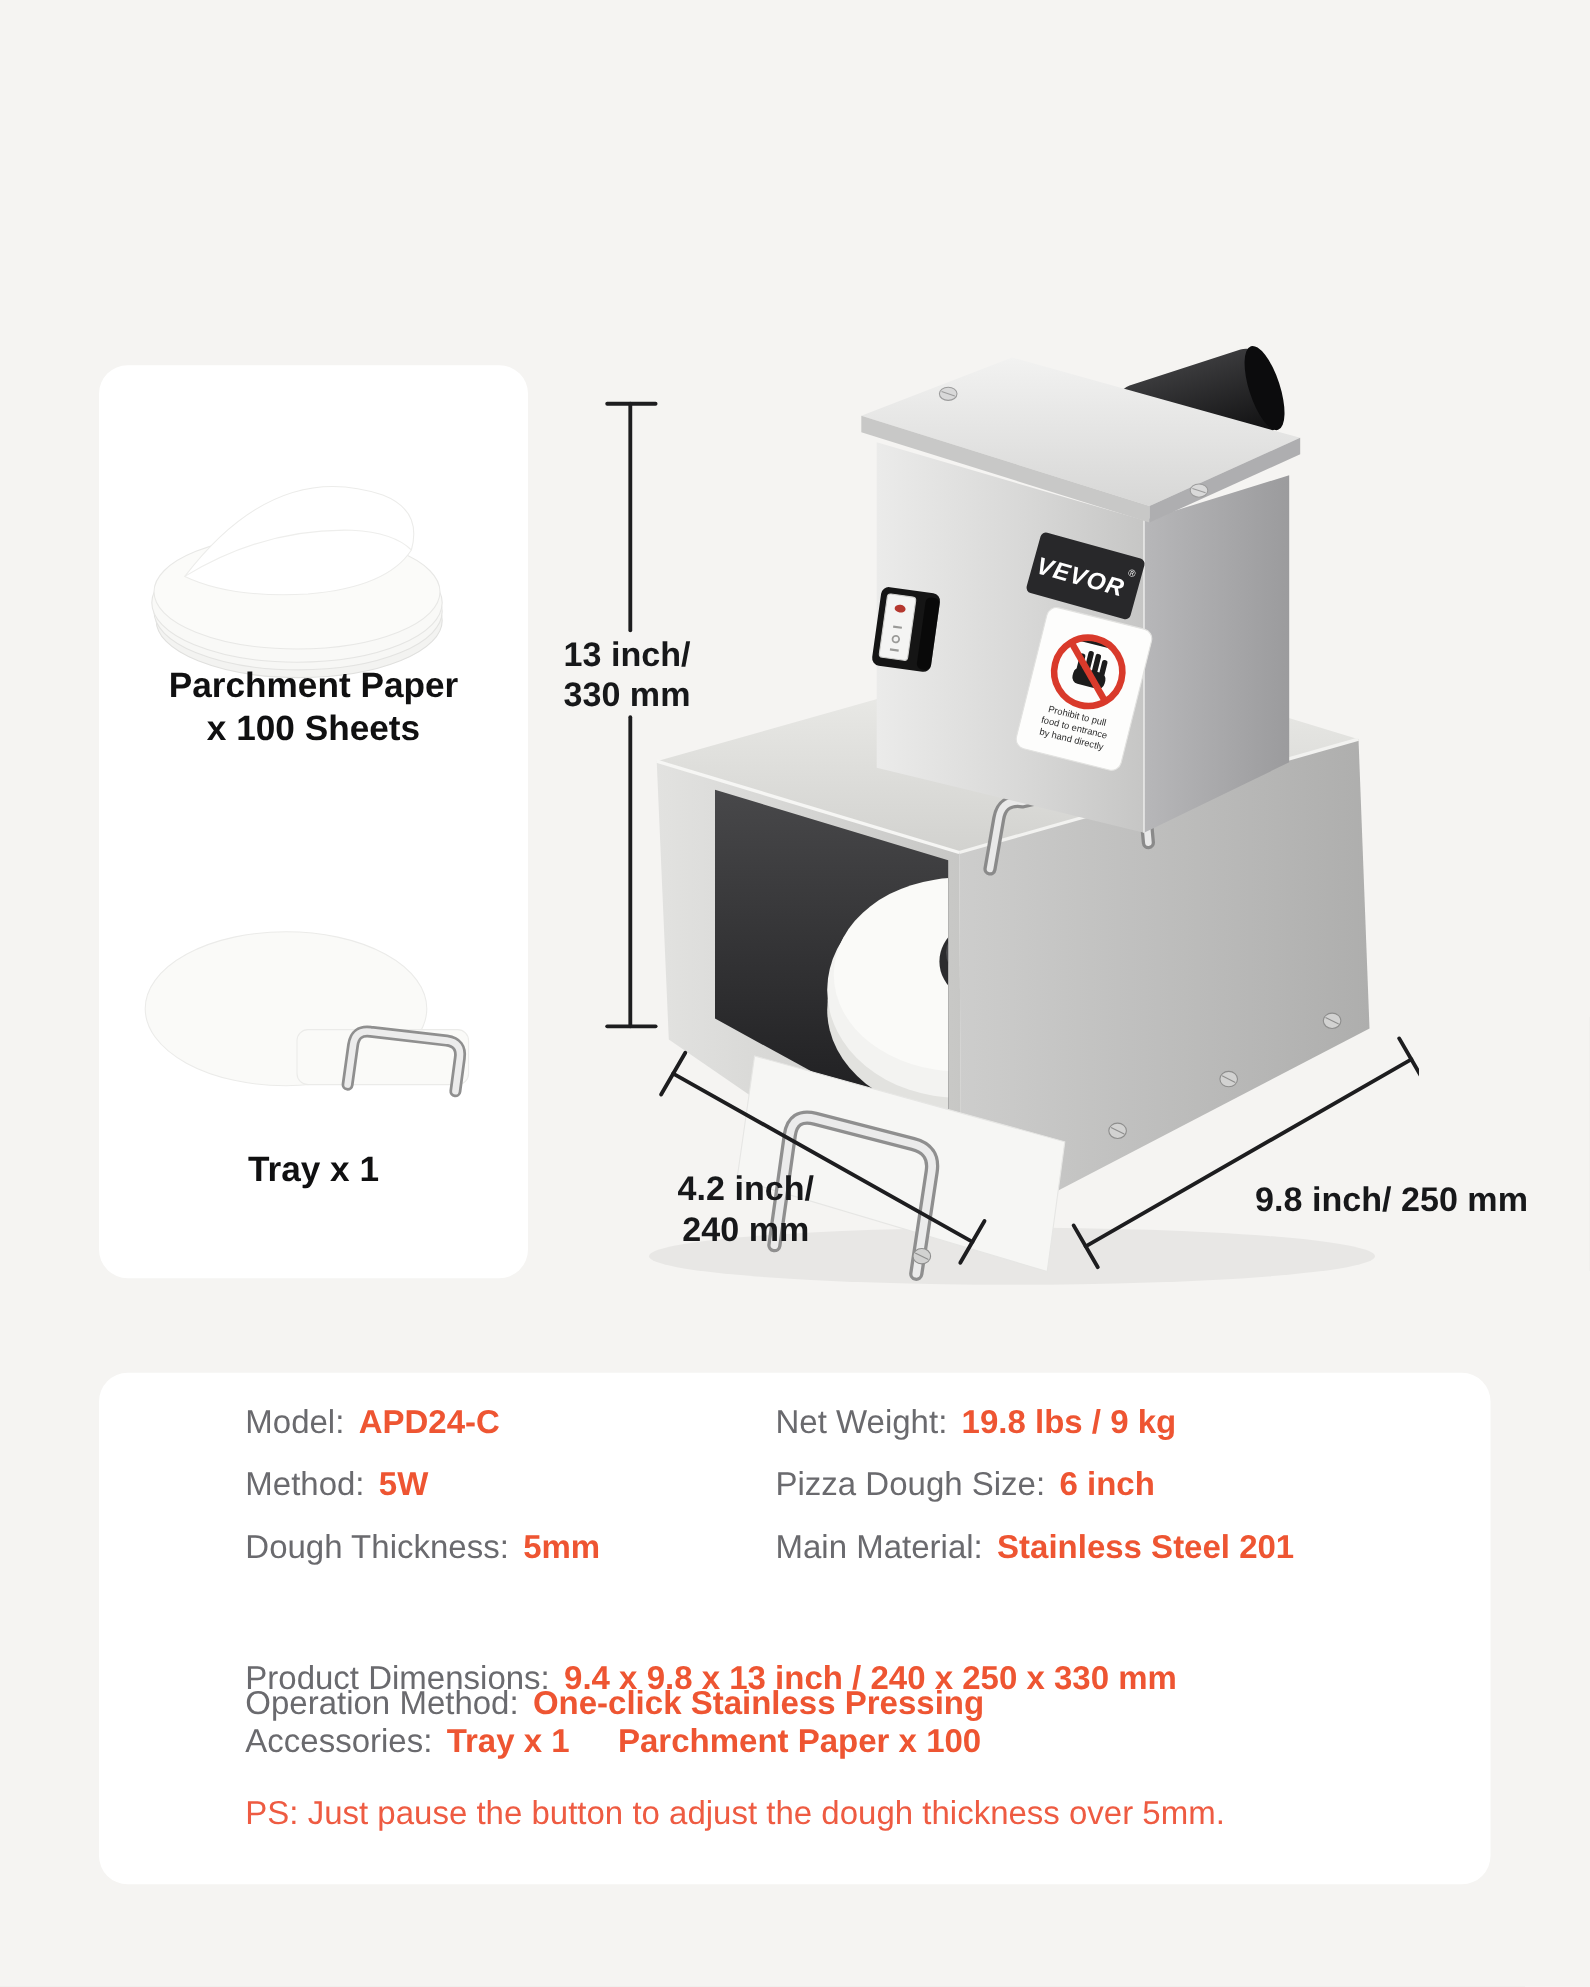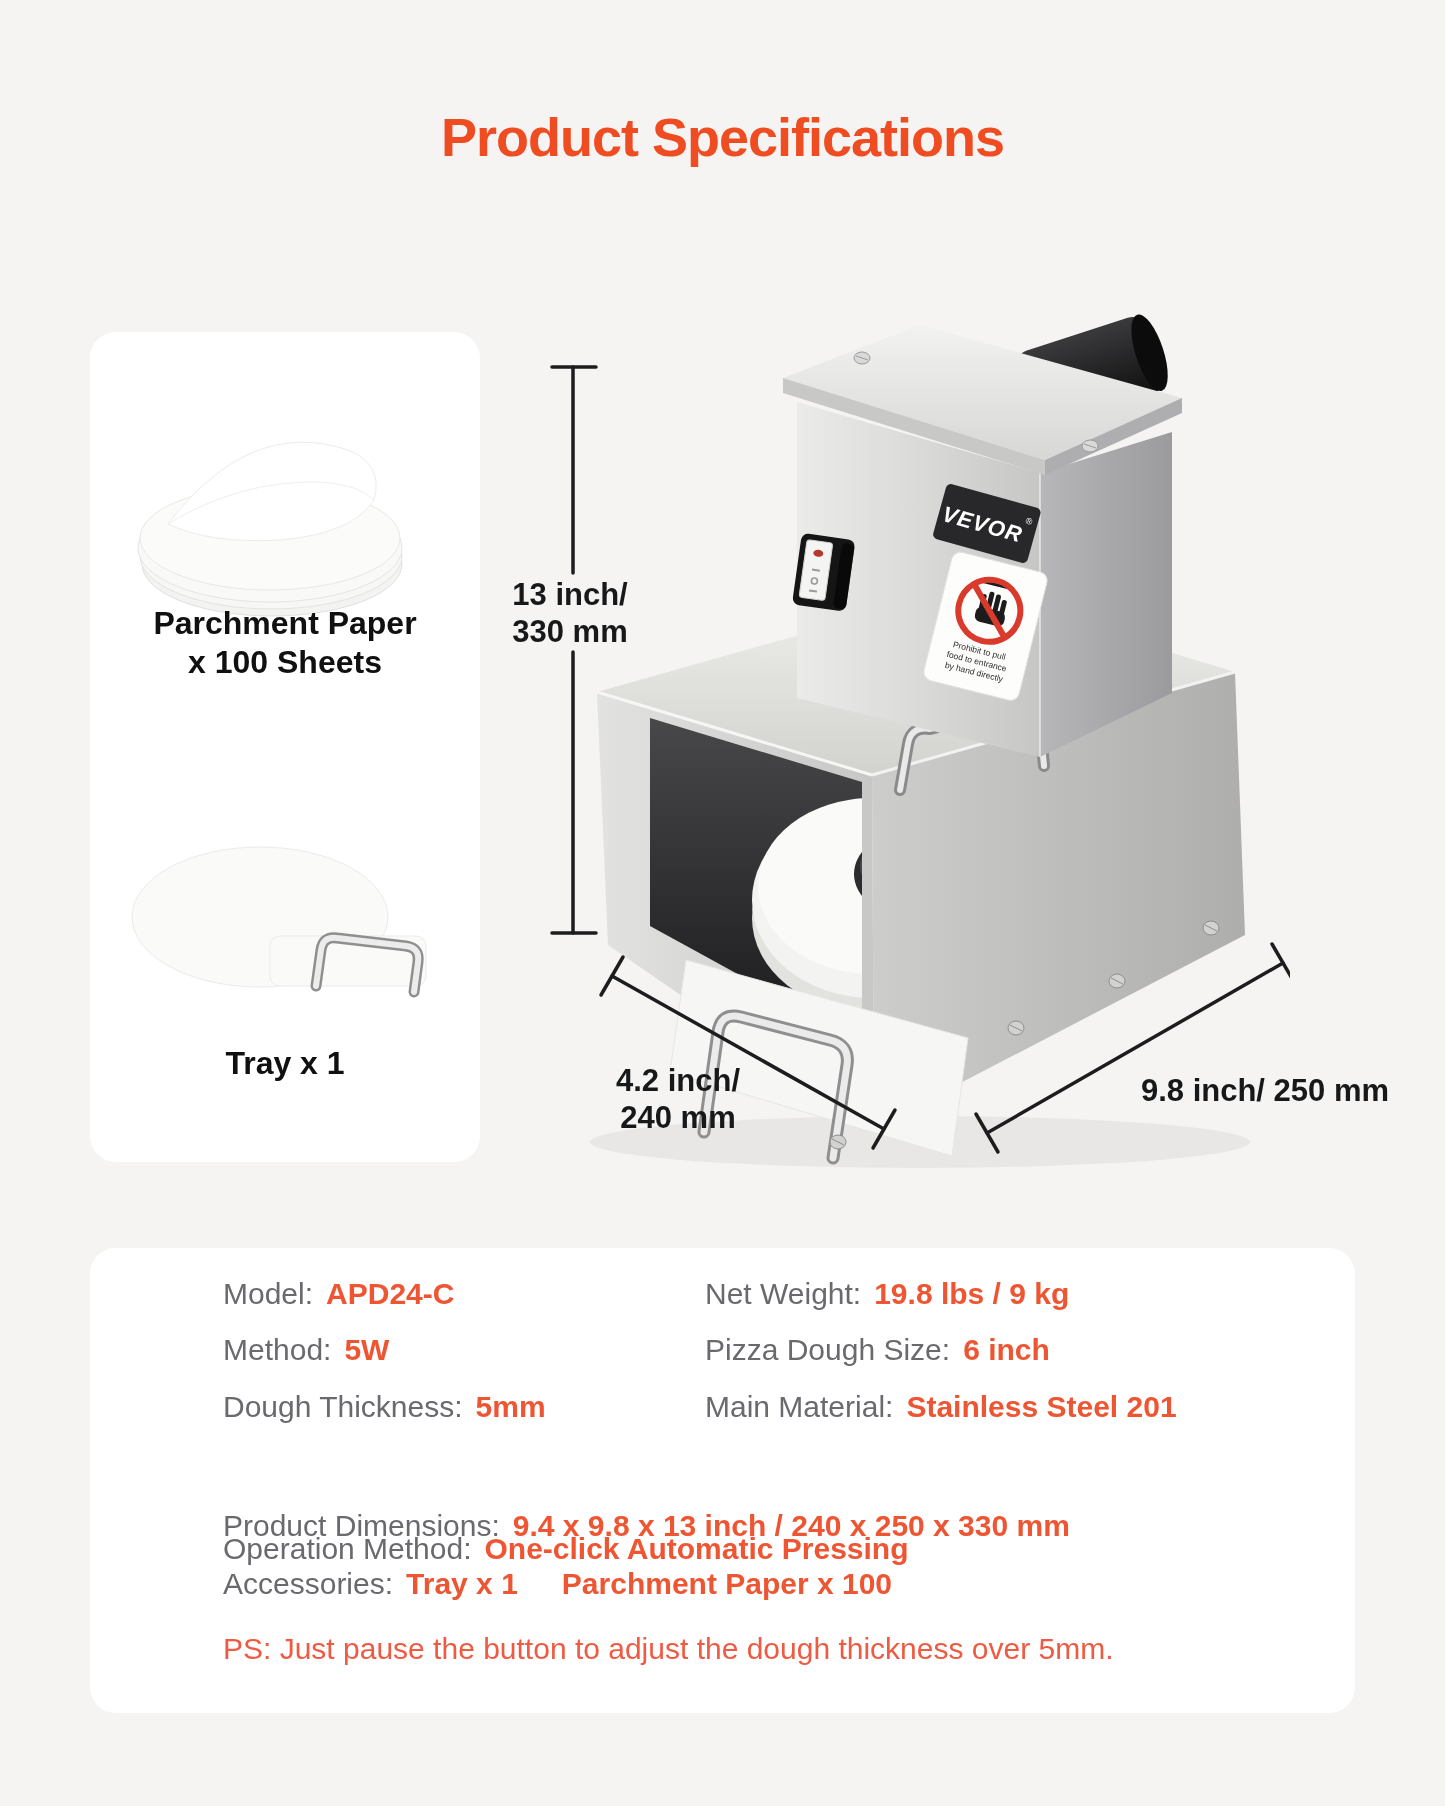--- a/index.html
+++ b/index.html
@@ -40,21 +40,20 @@
   .c1{left:223px;text-align:right;}
   .c2{left:705px;}
   svg{display:block;}
   svg text{font-family:"Liberation Sans",sans-serif;}
 </style>
 </head>
 <body>
 
 <div class="page">
 
-  <div class="abs title">Product Specifications</div>
 
   <div class="abs card acc-card"></div>
 
   <div class="abs" style="left:120px;top:362px;width:320px;height:280px;">
     <svg width="320" height="280" viewBox="0 0 320 280">
       <ellipse cx="152" cy="202" rx="130" ry="52" fill="#f3f3f1" stroke="#e0e0de"></ellipse>
       <ellipse cx="151" cy="194" rx="131" ry="53" fill="#f7f7f5" stroke="#e3e3e1"></ellipse>
       <ellipse cx="150" cy="186" rx="132" ry="54" fill="#f9f9f7" stroke="#e5e5e3"></ellipse>
       <ellipse cx="150" cy="176" rx="130" ry="52" fill="#fbfbf9" stroke="#e8e8e6"></ellipse>
       <path d="M 48,162 Q 130,55 228,88 Q 264,102 254,138 Q 232,172 160,178 Q 90,182 48,162 Z" fill="#ffffff" stroke="#ececea"></path>
@@ -268,21 +267,21 @@
     <span class="spec-label">Dough Thickness:</span>
     <span class="spec-value">5mm</span>
   </div>
   <div class="spec-row c2" style="top:1390px;">
     <span class="spec-label">Main Material:</span>
     <span class="spec-value">Stainless Steel 201</span>
   </div>
 
   <div class="spec-row c1" style="top:1532px;">
     <span class="spec-label">Operation Method:</span>
-    <span class="spec-value">One-click Automatic Pressing</span>
+    <span class="spec-value">One-click Stainless Pressing</span>
   </div>
 
   <div class="spec-row c1" style="top:1509px;">
     <span class="spec-label">Product Dimensions:</span>
     <span class="spec-value">9.4 x 9.8 x 13 inch / 240 x 250 x 330 mm</span>
   </div>
 
   <div class="spec-row c1" style="top:1567px;">
     <span class="spec-label">Accessories:</span>
     <span class="spec-value">Tray x 1</span>

